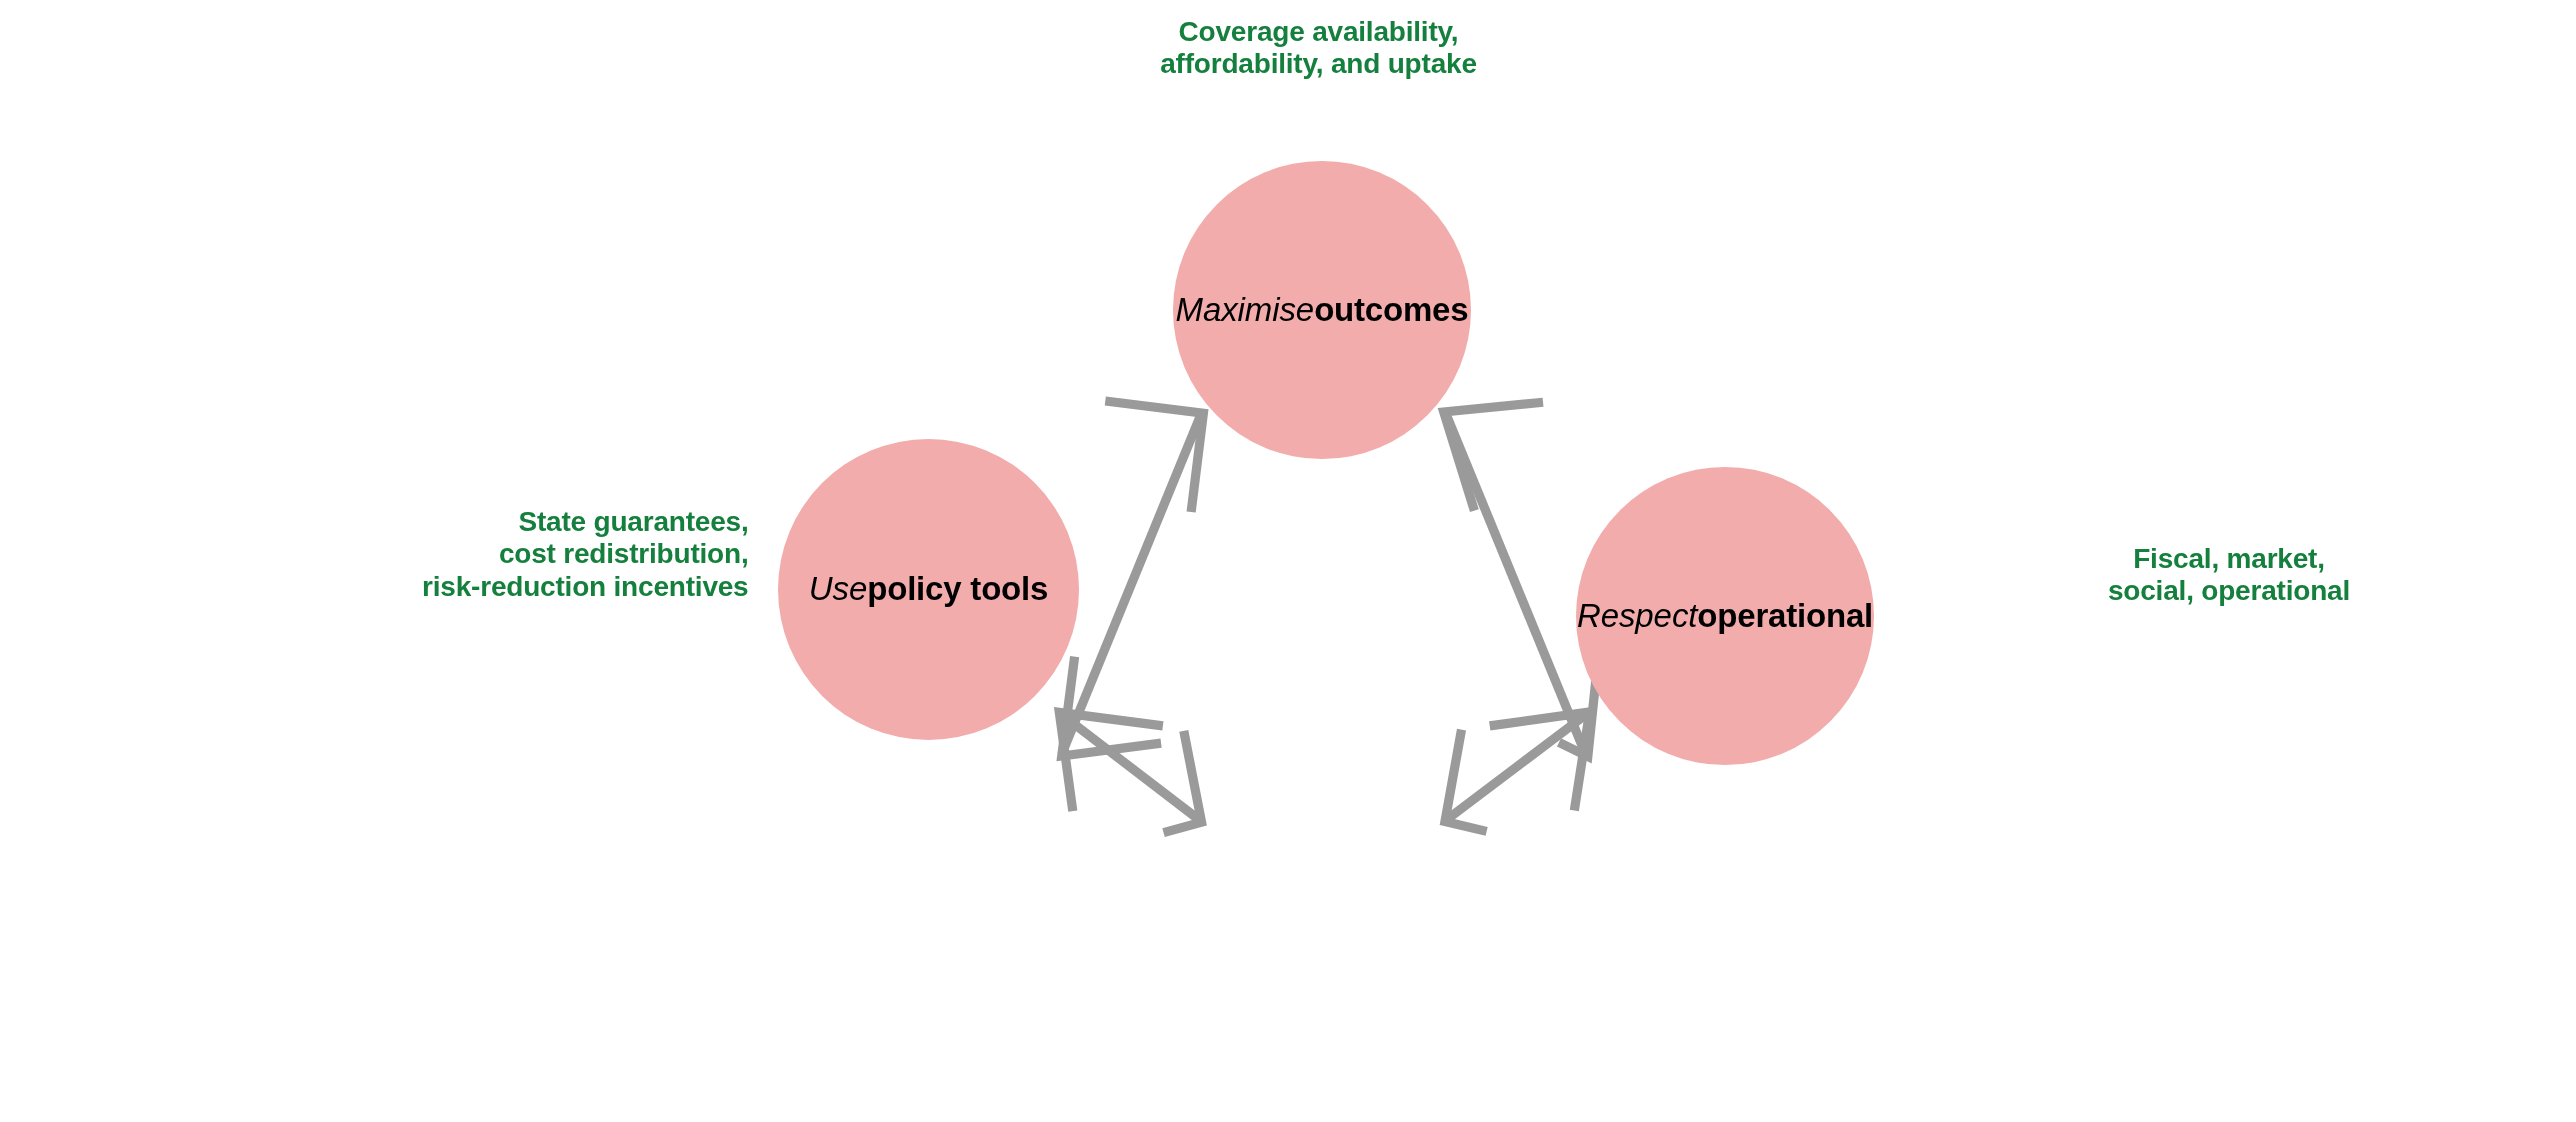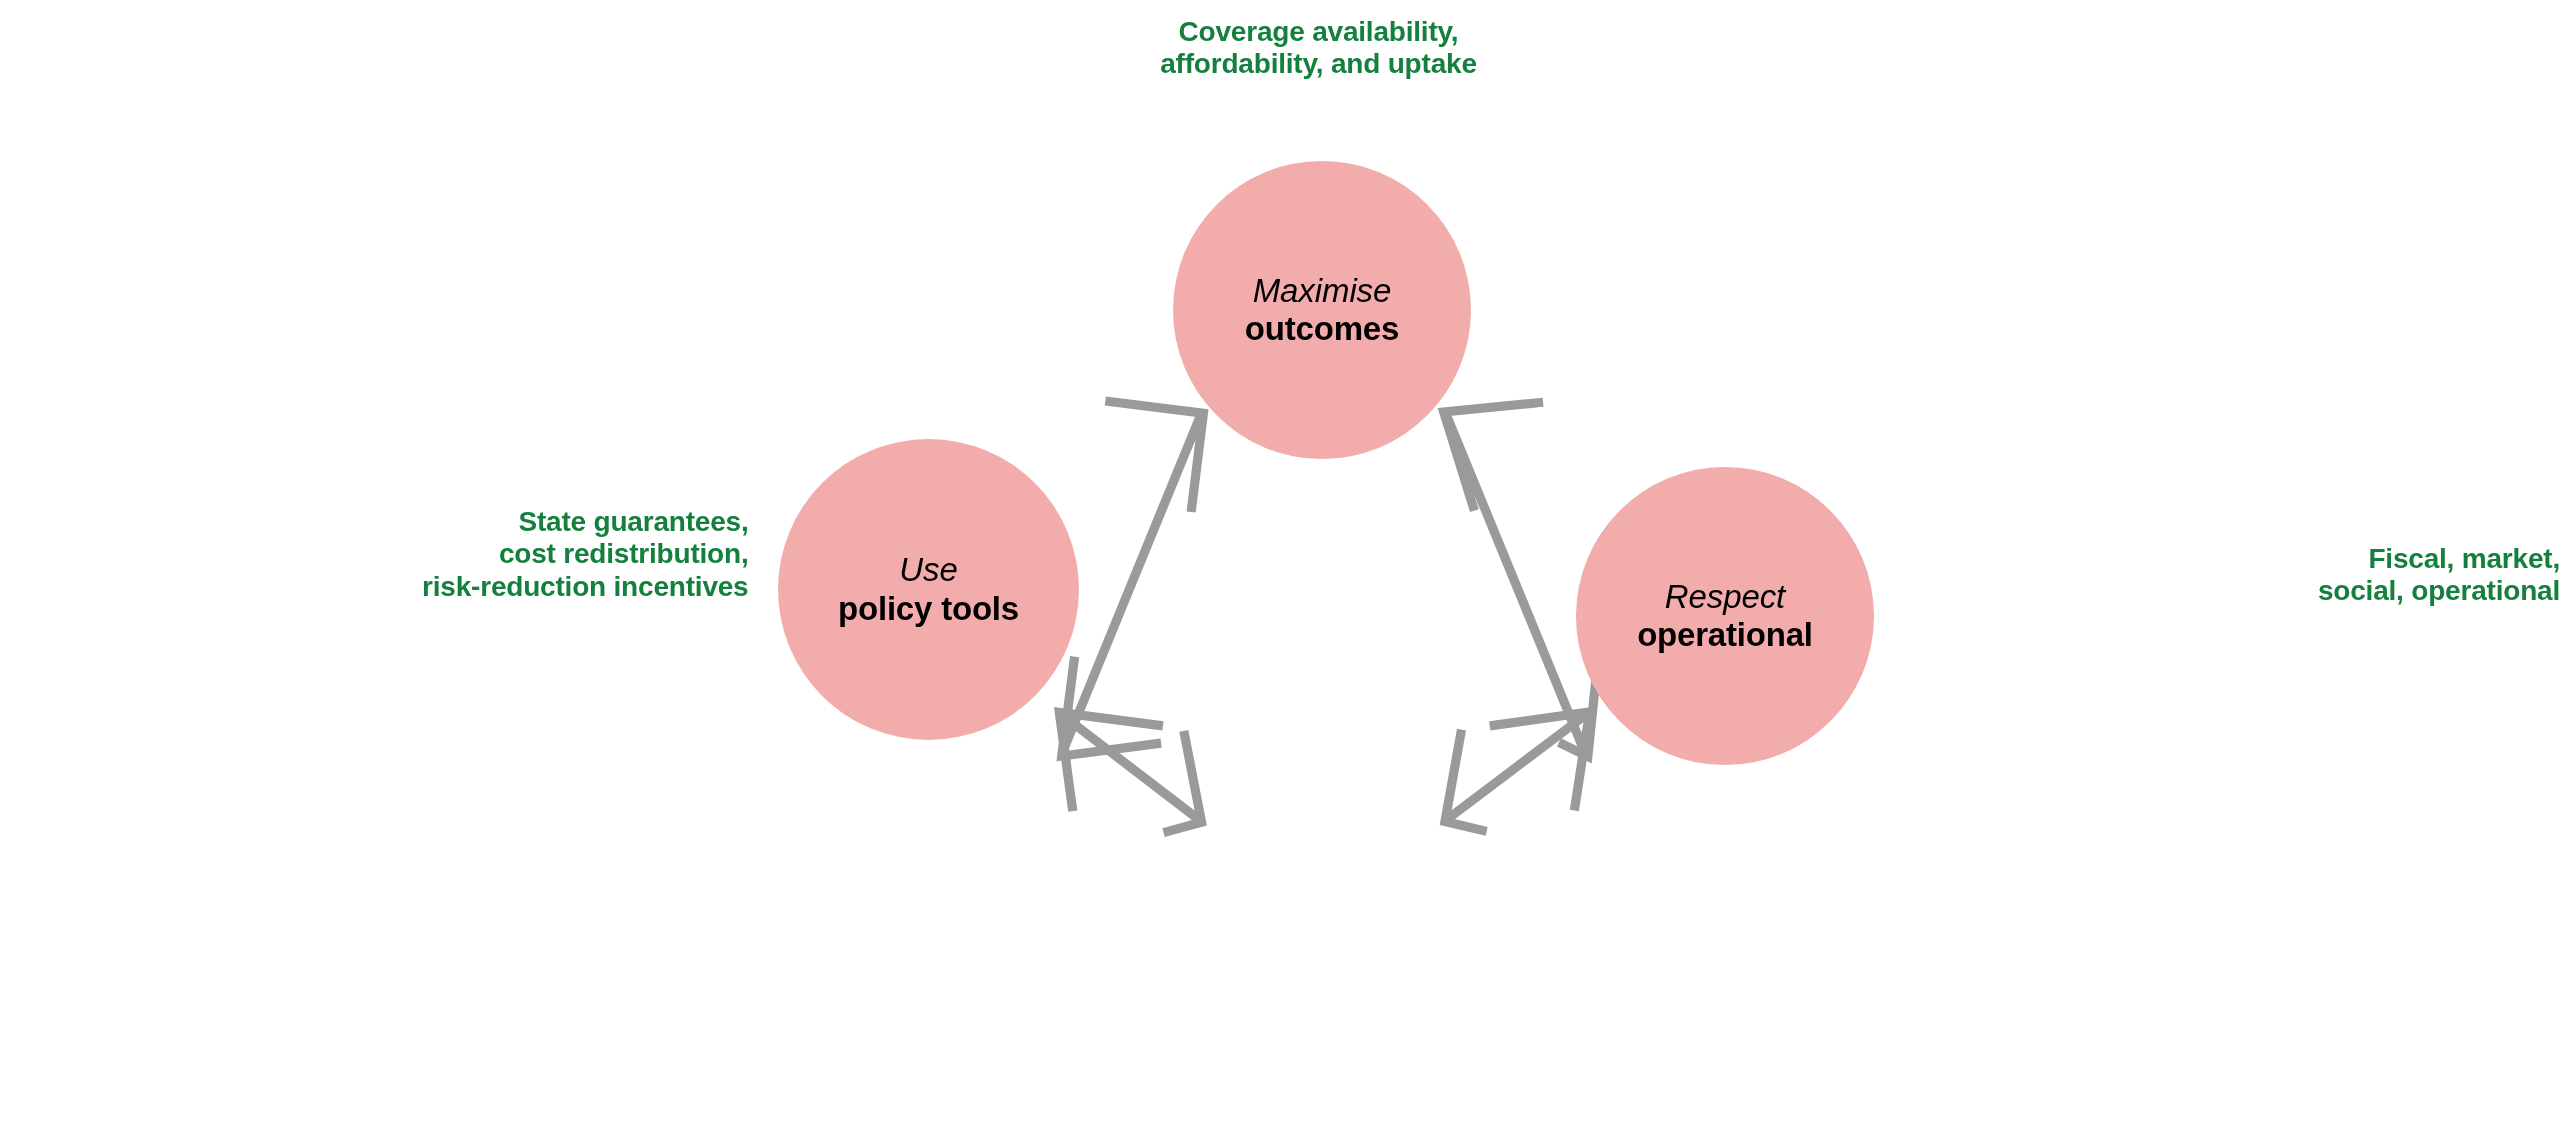--- a/index.html
+++ b/index.html
@@ -24,21 +24,21 @@
     width: 2576px;
     height: 1122px;
   }
 
   
   .node {
     position: absolute;
     border-radius: 50%;
     background: #f2acac;
     display: flex;
-    flex-direction: column;
+    flex-direction: row;
     align-items: center;
     justify-content: center;
     text-align: center;
     color: #000000;
     line-height: 1.16;
   }
   .node .verb {
     font-style: italic;
     font-weight: 400;
     font-size: 33px;
@@ -74,22 +74,21 @@
   #caption-left {
     left: 24.5px;
     top: 506px;
     width: 724px;
     text-align: right;
   }
   #caption-right {
     left: 1904px;
     top: 543px;
     width: 650px;
-    text-align: right;
-    margin-left: 6px;
+    text-align: center;
   }
 </style>
 </head>
 <body>
 
 <div id="canvas">
 
   <svg id="arrows" viewBox="0 0 4200 1830" width="2576" height="1122" xmlns="http://www.w3.org/2000/svg">
     <g fill="none" stroke="#9a9a9a" stroke-width="15" stroke-linecap="butt" stroke-linejoin="miter">
 

